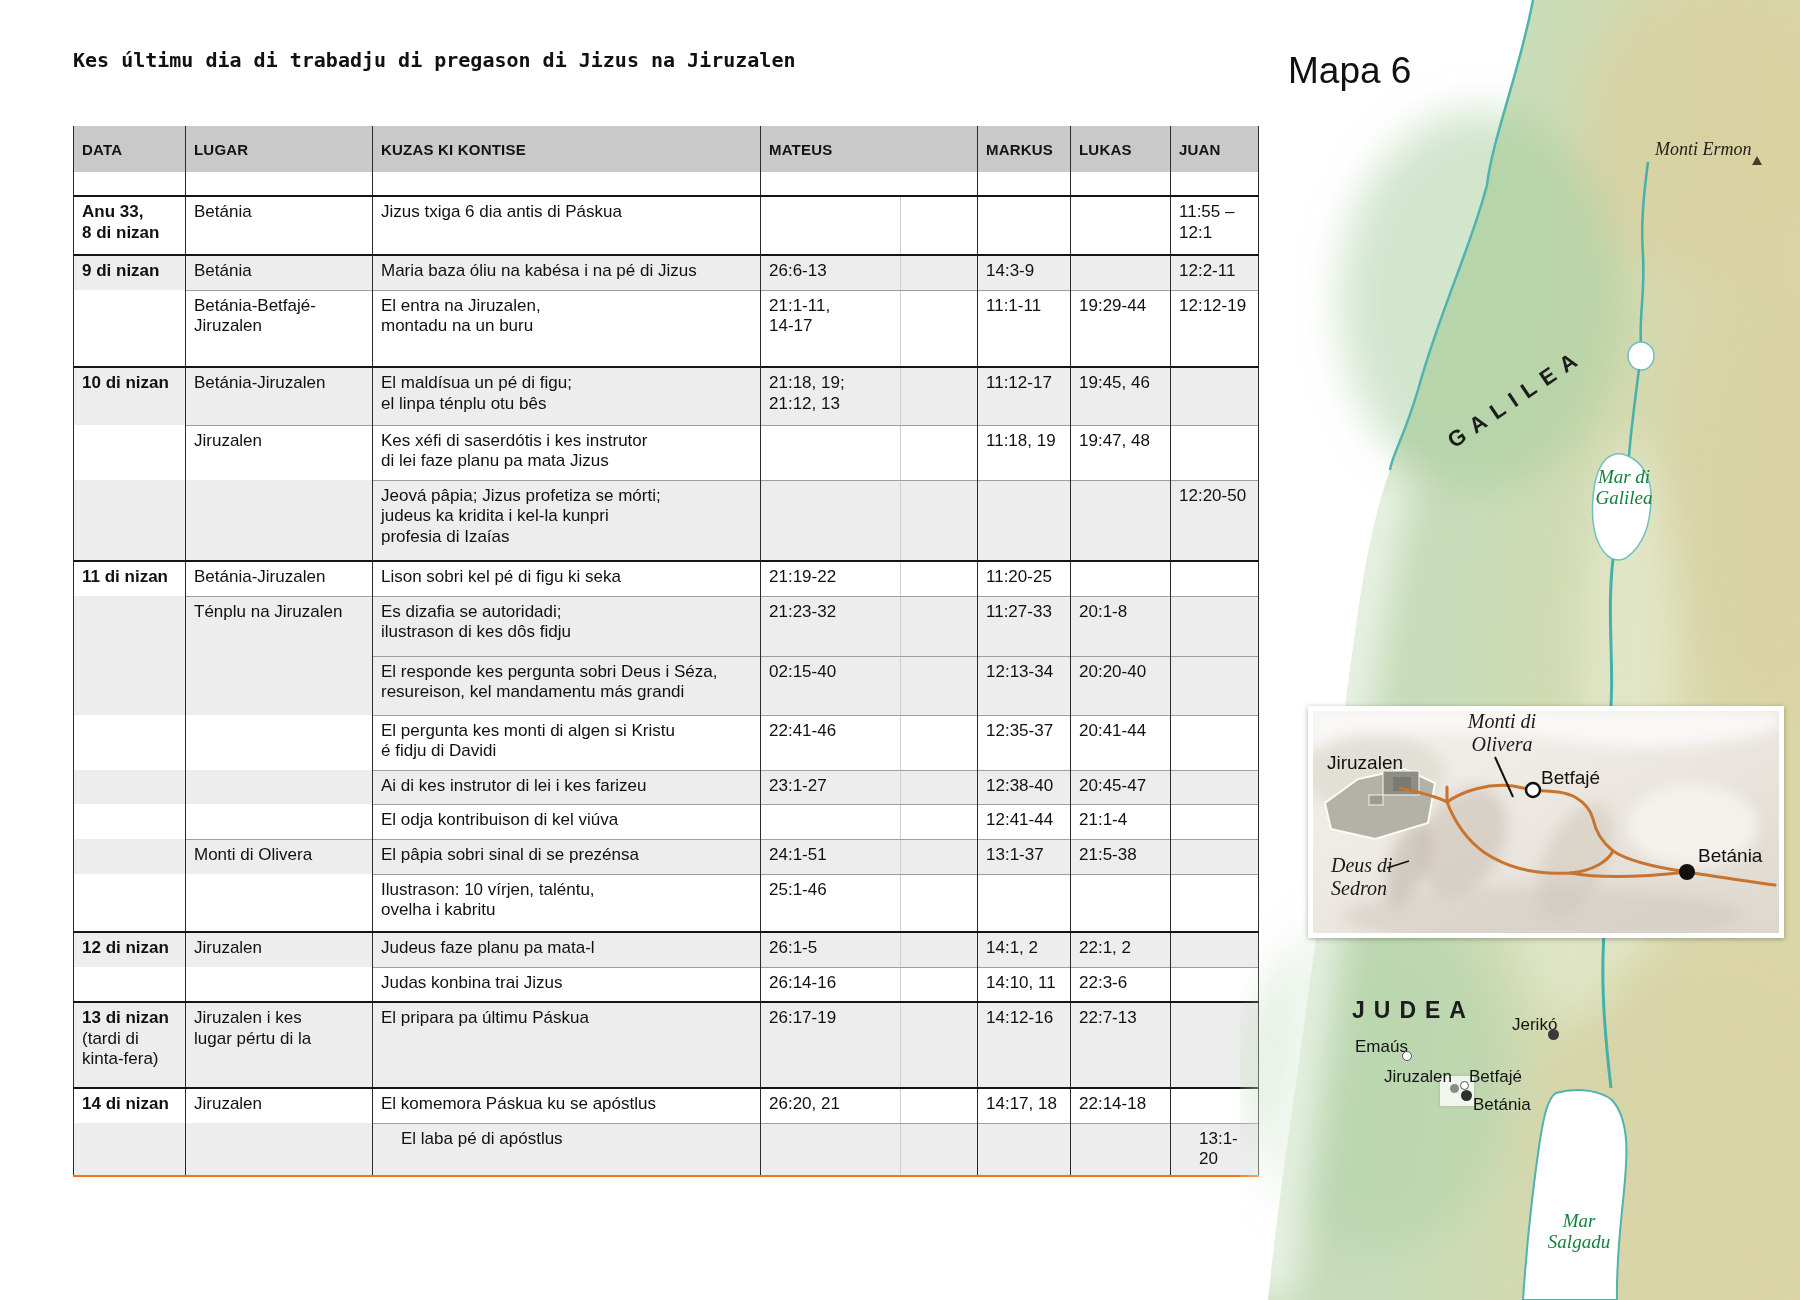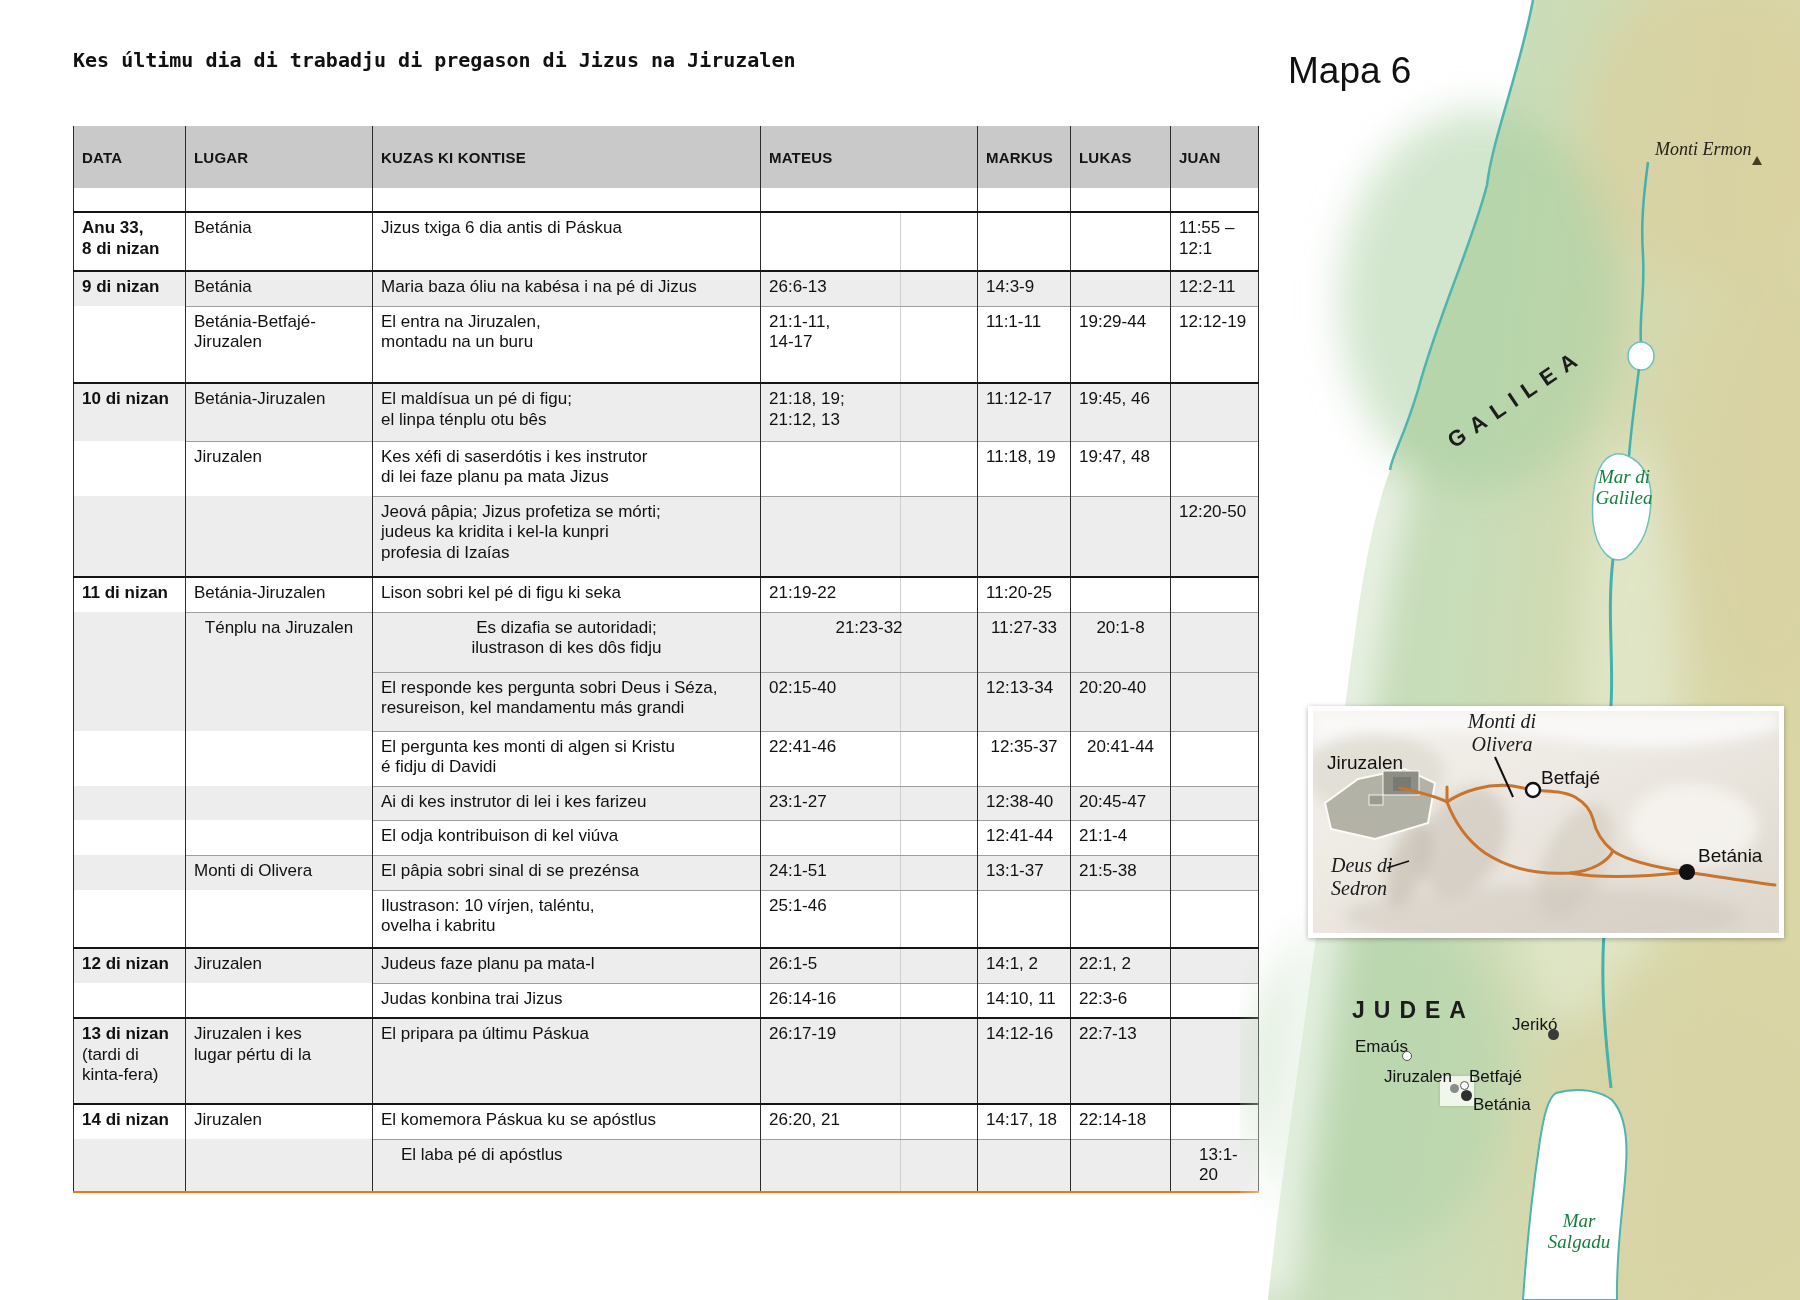--- a/index.html
+++ b/index.html
@@ -6,34 +6,34 @@
   body{width:1800px;height:1300px;position:relative;background:#ffffff;overflow:hidden;
        font-family:"Liberation Sans",sans-serif;color:#111;}
 
   
   #page-title{position:absolute;left:73px;top:48px;font-family:"DejaVu Sans Mono",monospace;
               font-weight:bold;font-size:20px;letter-spacing:0px;color:#111;white-space:nowrap;}
 
   
   #tbl{position:absolute;left:73px;top:126px;width:1185px;border-collapse:collapse;table-layout:fixed;}
   #tbl th{background:#c9c9c9;font-size:15px;font-weight:700;text-align:left;vertical-align:middle;
-          padding:16px 8px;height:30px;border-left:1.5px solid #2b2b2b;color:#141414;letter-spacing:.2px;}
+          padding:8px 8px;height:30px;border-left:1.5px solid #2b2b2b;color:#141414;letter-spacing:.2px;}
   #tbl th:last-child{border-right:1.5px solid #2b2b2b;}
   #tbl td{vertical-align:top;padding:5px 8px;font-size:17px;line-height:1.22;
           border-left:1.5px solid #2b2b2b;overflow:hidden;background-clip:padding-box;}
   #tbl td:last-child{border-right:1.5px solid #2b2b2b;}
   tr.shade td{background-color:#ededed;}
   td.g{border-top:2px solid #151515;}
   td.lt{border-top:1px solid #9f9f9f;}
   td.nt{border-top:none;}
   #tbody tr:last-child td{border-bottom:2px solid #f97316;padding-left:28px;}
   td.gap{height:13px;padding:0;border-left:1.5px solid #2b2b2b;background:#fff;}
   .pre{white-space:pre-line;}
   .bold{font-weight:700;}
-  td.low{vertical-align:bottom;padding-bottom:9px;text-align:center;}
+  td.low{vertical-align:bottom;padding-bottom:9px;}
   .cm{background-image:linear-gradient(to right,transparent 139px,#cfcfcf 139px,#cfcfcf 140.5px,transparent 140.5px);
       background-repeat:no-repeat;}
   th.cm{background-image:linear-gradient(to right,transparent 139px,#b5b5b5 139px,#b5b5b5 140.5px,transparent 140.5px);}
 
   
   #mapsvg{position:absolute;left:1240px;top:0;width:560px;height:1300px;z-index:1;pointer-events:none;}
   #map-title{position:absolute;left:1288px;top:50px;font-size:37px;font-weight:400;color:#111;z-index:4;}
   .maplabel{position:absolute;z-index:4;white-space:pre-line;}
   .city{font-size:17px;color:#141414;}
   .region{font-weight:700;letter-spacing:9px;font-size:22px;color:#1c1c1c;}
@@ -155,21 +155,21 @@
       </tr>
       <tr style="height: 35px;">
         <td class="g pre"><div class="bold pre">11 di nizan</div></td>
         <td class="g pre">Betánia-Jiruzalen</td>
         <td class="g pre">Lison sobri kel pé di figu ki seka</td>
         <td class="g pre cm">21:19-22</td>
         <td class="g pre">11:20-25</td>
         <td class="g pre"></td>
         <td class="g pre"></td>
       </tr>
-      <tr class="shade" style="height: 60px; text-align: center;">
+      <tr class="shade" style="height: 60px;">
         <td class="nt pre"></td>
         <td class="lt pre">Ténplu na Jiruzalen</td>
         <td class="lt pre">Es dizafia se autoridadi;
 ilustrason di kes dôs fidju</td>
         <td class="lt pre cm">21:23-32</td>
         <td class="lt pre">11:27-33</td>
         <td class="lt pre">20:1-8</td>
         <td class="lt pre"></td>
       </tr>
       <tr class="shade" style="height: 59px;">

